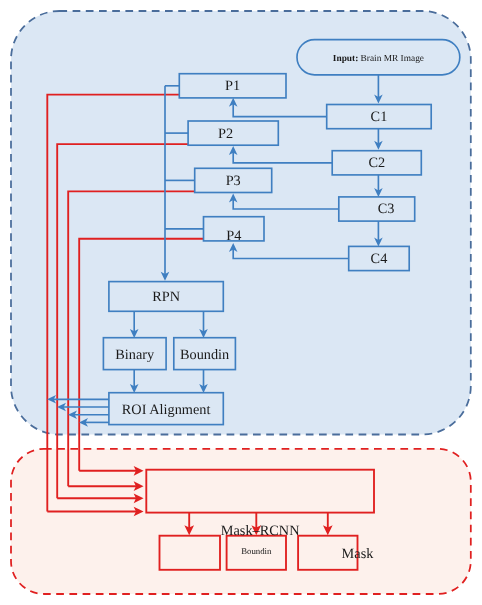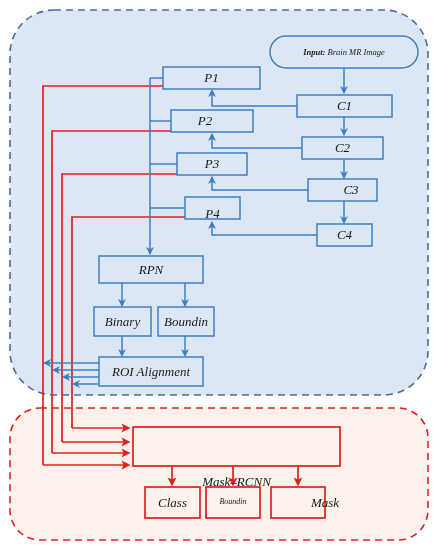--- a/index.html
+++ b/index.html
@@ -1,18 +1,18 @@
 <!DOCTYPE html>
 <html><head>
 <meta charset="utf-8">
 <style>
   html,body{margin:0;padding:0;background:#ffffff;}
   body{width:438px;height:550px;overflow:hidden;
        font-family:"Liberation Serif","DejaVu Serif",serif;}
-  #stage{position:relative;width:438px;height:550px;font-style:italic;}
+  #stage{position:relative;width:438px;height:550px;}
   #stage svg{position:absolute;left:0;top:0;}
   .lbl{position:absolute;display:flex;align-items:center;justify-content:center;
        text-align:center;color:#1a1a1a;font-size:13px;line-height:1.05;
        font-family:"Liberation Serif","DejaVu Serif",serif;
        pointer-events:none;-webkit-font-smoothing:antialiased;}
   .lbl.sm{font-size:8px;}
   .lbl.inp{font-size:8.5px;}
   .lbl.inp b{font-weight:bold;}
 </style>
 </head>
@@ -123,17 +123,16 @@
   <div class="lbl" style="left:177px;top:153px;width:70px;height:22px;">P3</div>
   <div class="lbl" style="left:185px;top:197px;width:55px;height:33px;">P4</div>
 
   <div class="lbl" style="left:99px;top:256px;width:104px;height:27px;">RPN</div>
   <div class="lbl" style="left:94px;top:307px;width:57px;height:29px;">Binary</div>
   <div class="lbl" style="left:158px;top:307px;width:56px;height:29px;">Boundin</div>
   <div class="lbl" style="left:99px;top:357px;width:104px;height:29px;">ROI Alignment</div>
 
   <div class="lbl" style="left:133px;top:427px;width:207px;height:39px;margin-top:35px;">Mask–RCNN</div>
 
-  <div class="lbl" style="left:145px;top:487px;width:55px;height:31px;">Class</div>
   <div class="lbl sm" style="left:206px;top:487px;width:54px;height:31px;">Boundin</div>
   <div class="lbl" style="left:271px;top:487px;width:54px;height:31px;padding-left:27px;">Mask</div>
 
 </div>
 
 </body></html>

